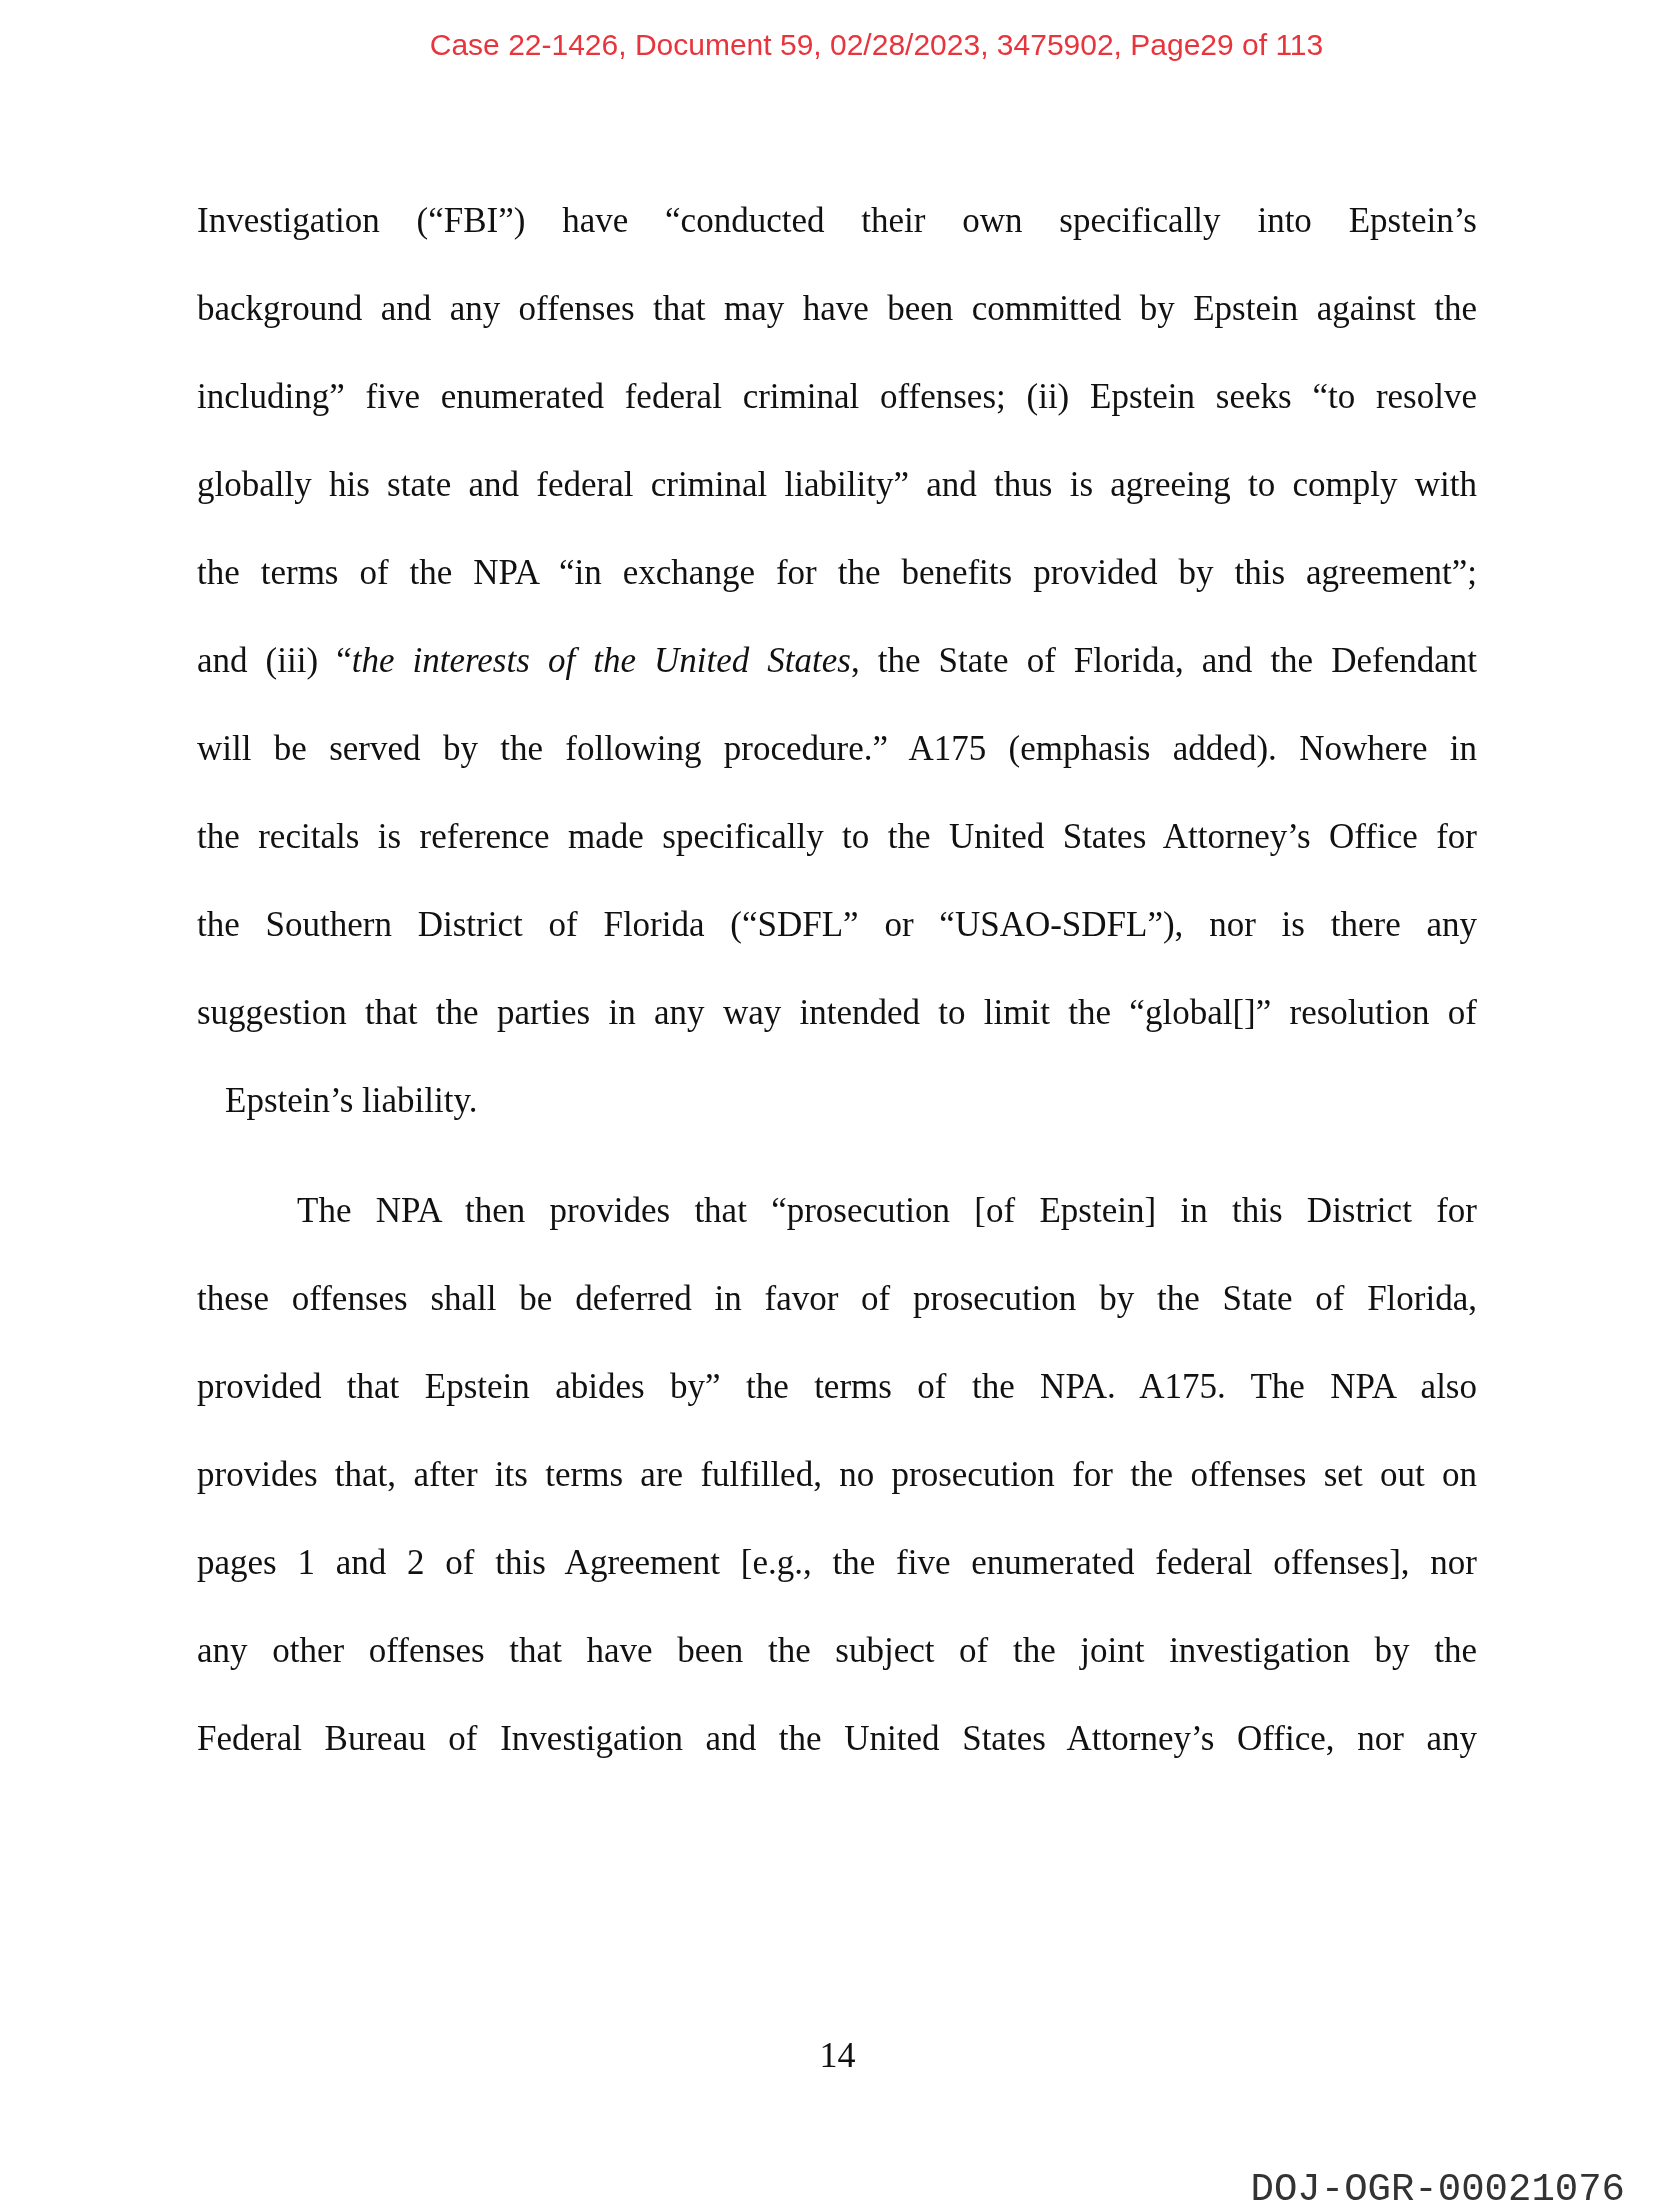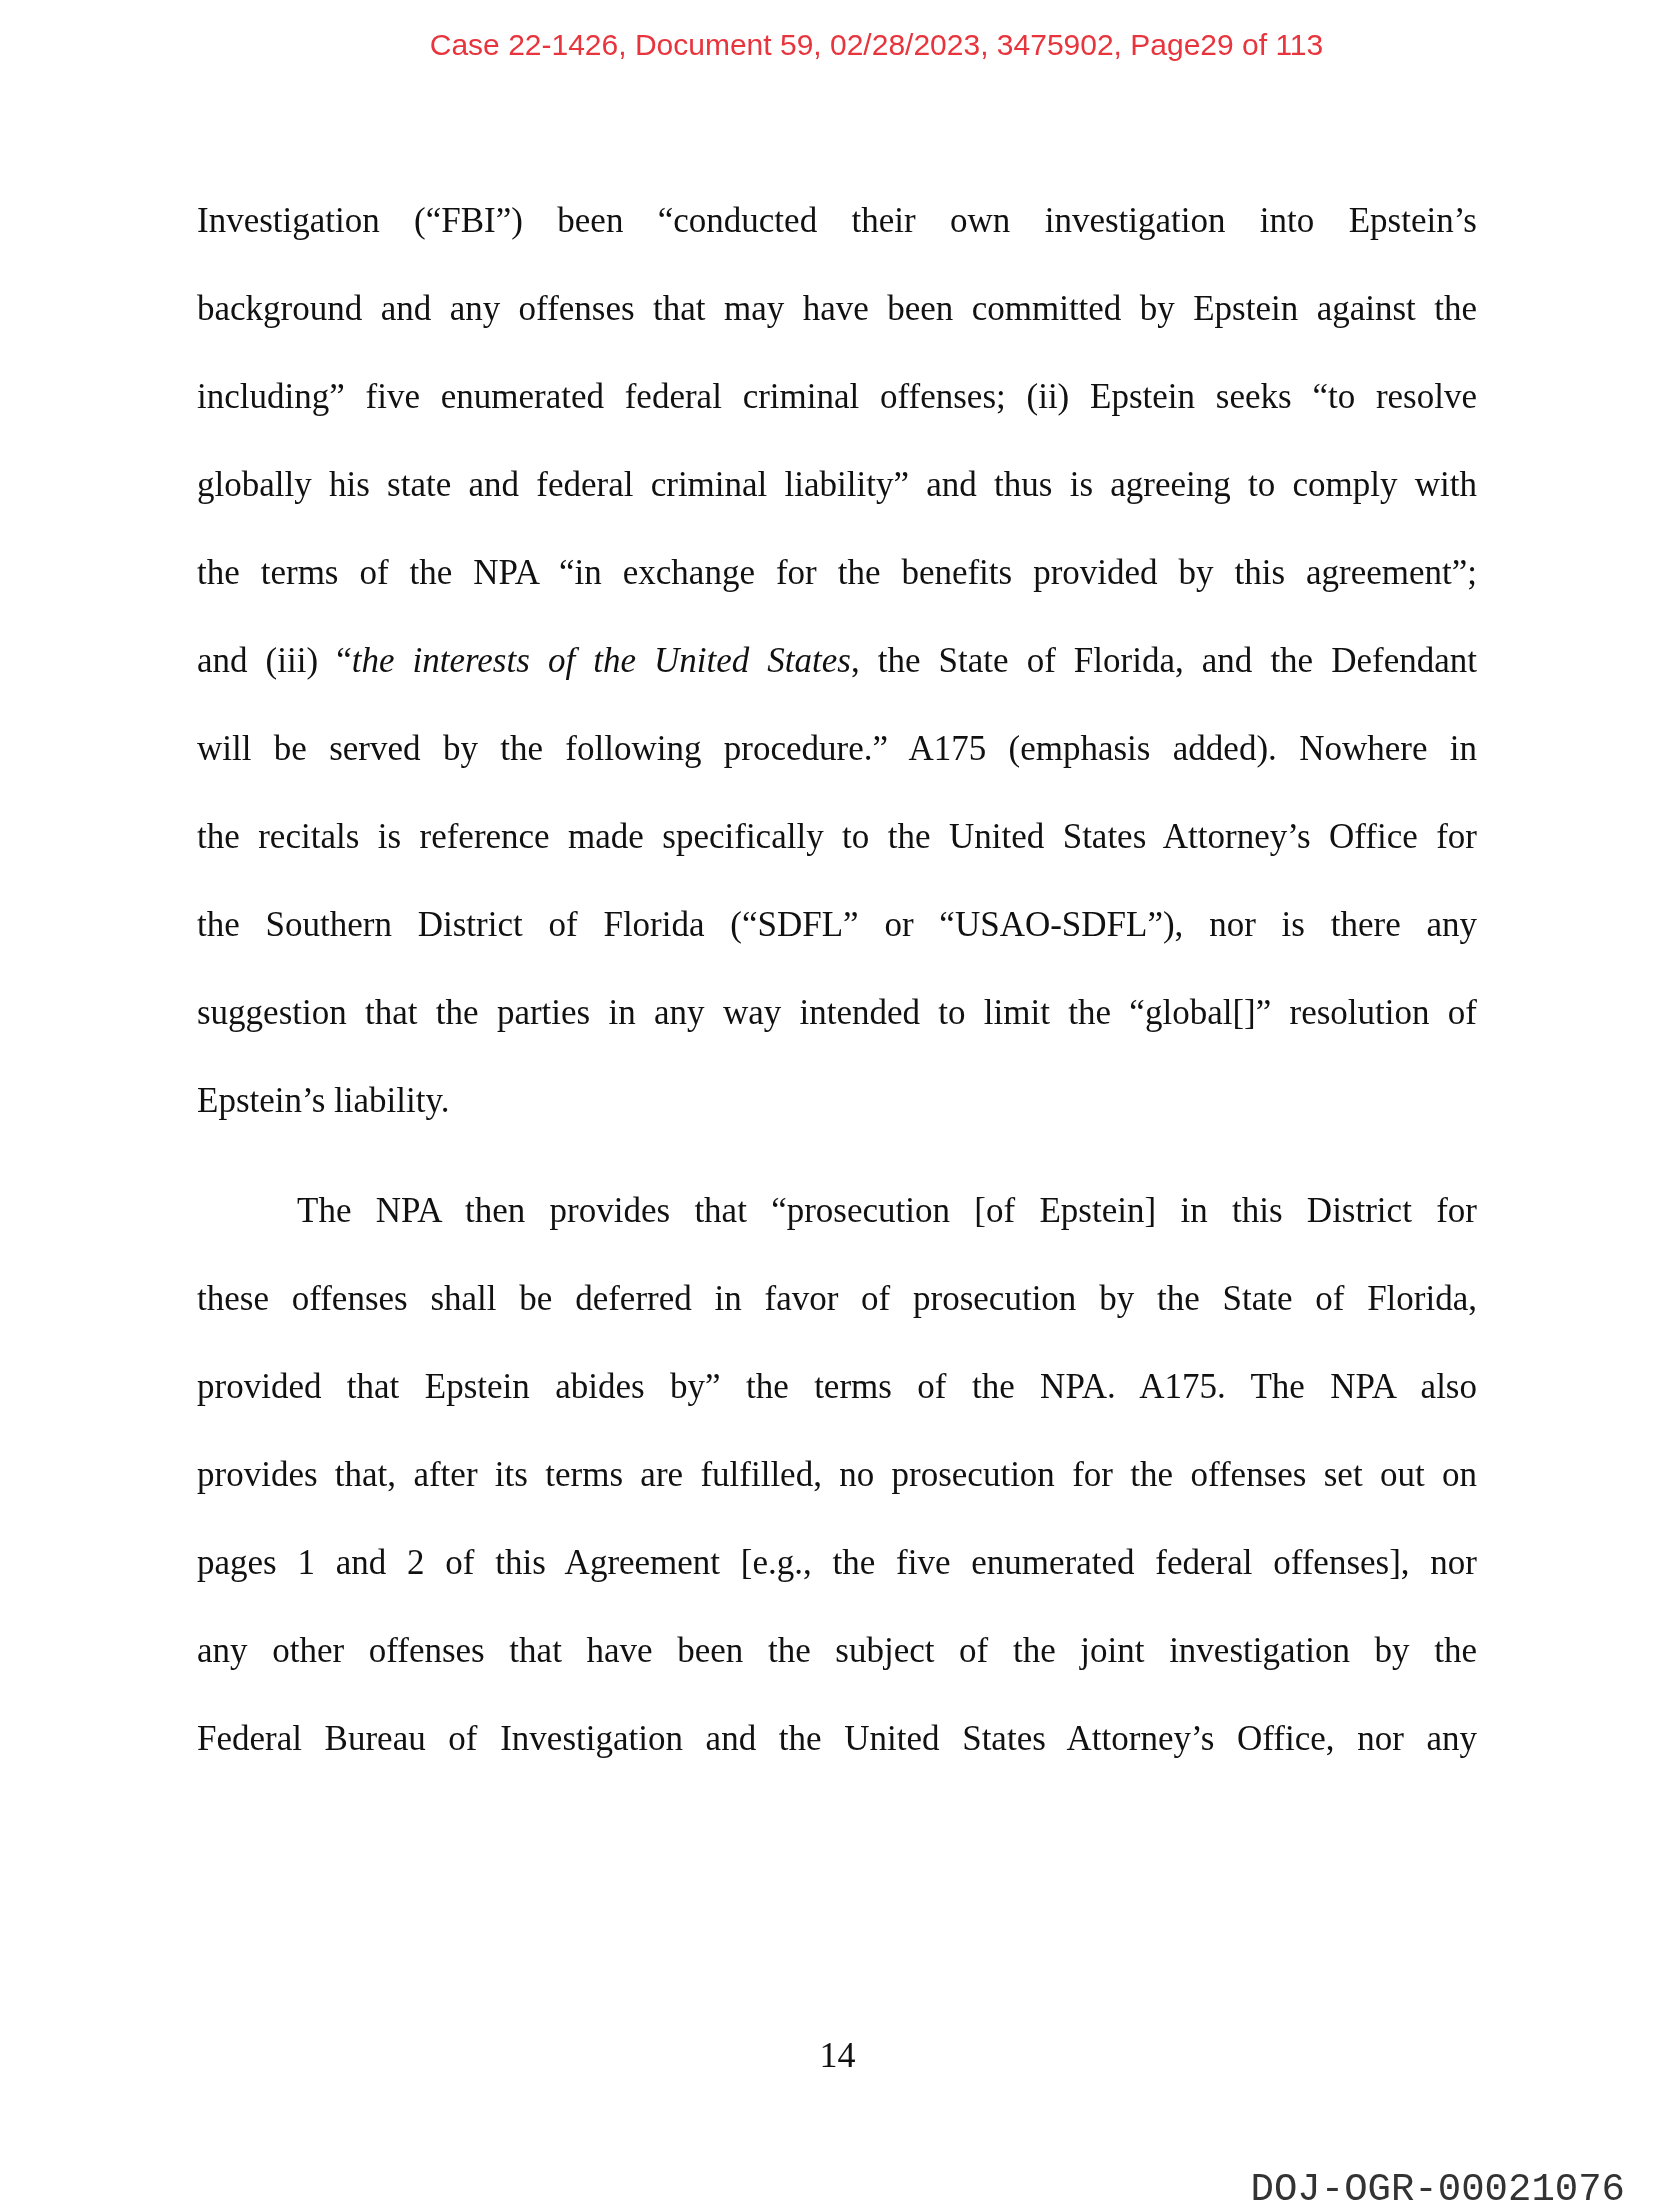--- a/index.html
+++ b/index.html
@@ -9,41 +9,41 @@
     font-family: "Liberation Sans", sans-serif; font-size: 30px; color: #e8343c; margin-left: 39px;
   }
   .body-text {
     position: absolute; left: 197px; width: 1280px; top: 194px;
     font-family: "Liberation Serif", serif; font-size: 35px; color: #111111;
   }
   .line {
     height: 88px; line-height: 53px; white-space: nowrap;
     text-align: justify; text-align-last: justify;
   }
-  .line.last { text-align-last: left; }
+  .line.last { text-align-last: left; margin-left: 28px; }
   .line.indent { padding-left: 100px; }
   .para-gap { height: 22.3px; }
   .em { font-style: italic; }
   .page-number {
     position: absolute; top: 2034px; left: 0; width: 1675px; text-align: center;
     font-family: "Liberation Serif", serif; font-size: 36px; color: #111111;
   }
   .bates {
     position: absolute; top: 2168px; right: 50px;
     font-family: "Liberation Mono", monospace; font-size: 39px; color: #333333;
   }
 </style>
 </head>
 <body>
 
 <div class="header">Case 22-1426, Document 59, 02/28/2023, 3475902, Page29 of 113</div>
 
 <div class="body-text">
   <div>
-    <div class="line">Investigation (“FBI”) been “conducted their own investigation into Epstein’s</div>
+    <div class="line">Investigation (“FBI”) have “conducted their own specifically into Epstein’s</div>
     <div class="line">background and any offenses that may have been committed by Epstein against the</div>
     <div class="line">including” five enumerated federal criminal offenses; (ii) Epstein seeks “to resolve</div>
     <div class="line">globally his state and federal criminal liability” and thus is agreeing to comply with</div>
     <div class="line">the terms of the NPA “in exchange for the benefits provided by this agreement”;</div>
     <div class="line"><span>and (iii) “</span><span class="em">the interests of the United States</span><span>, the State of Florida, and the Defendant</span></div>
     <div class="line">will be served by the following procedure.” A175 (emphasis added). Nowhere in</div>
     <div class="line">the recitals is reference made specifically to the United States Attorney’s Office for</div>
     <div class="line">the Southern District of Florida (“SDFL” or “USAO-SDFL”), nor is there any</div>
     <div class="line">suggestion that the parties in any way intended to limit the “global[]” resolution of</div>
     <div class="line last">Epstein’s liability.</div>

